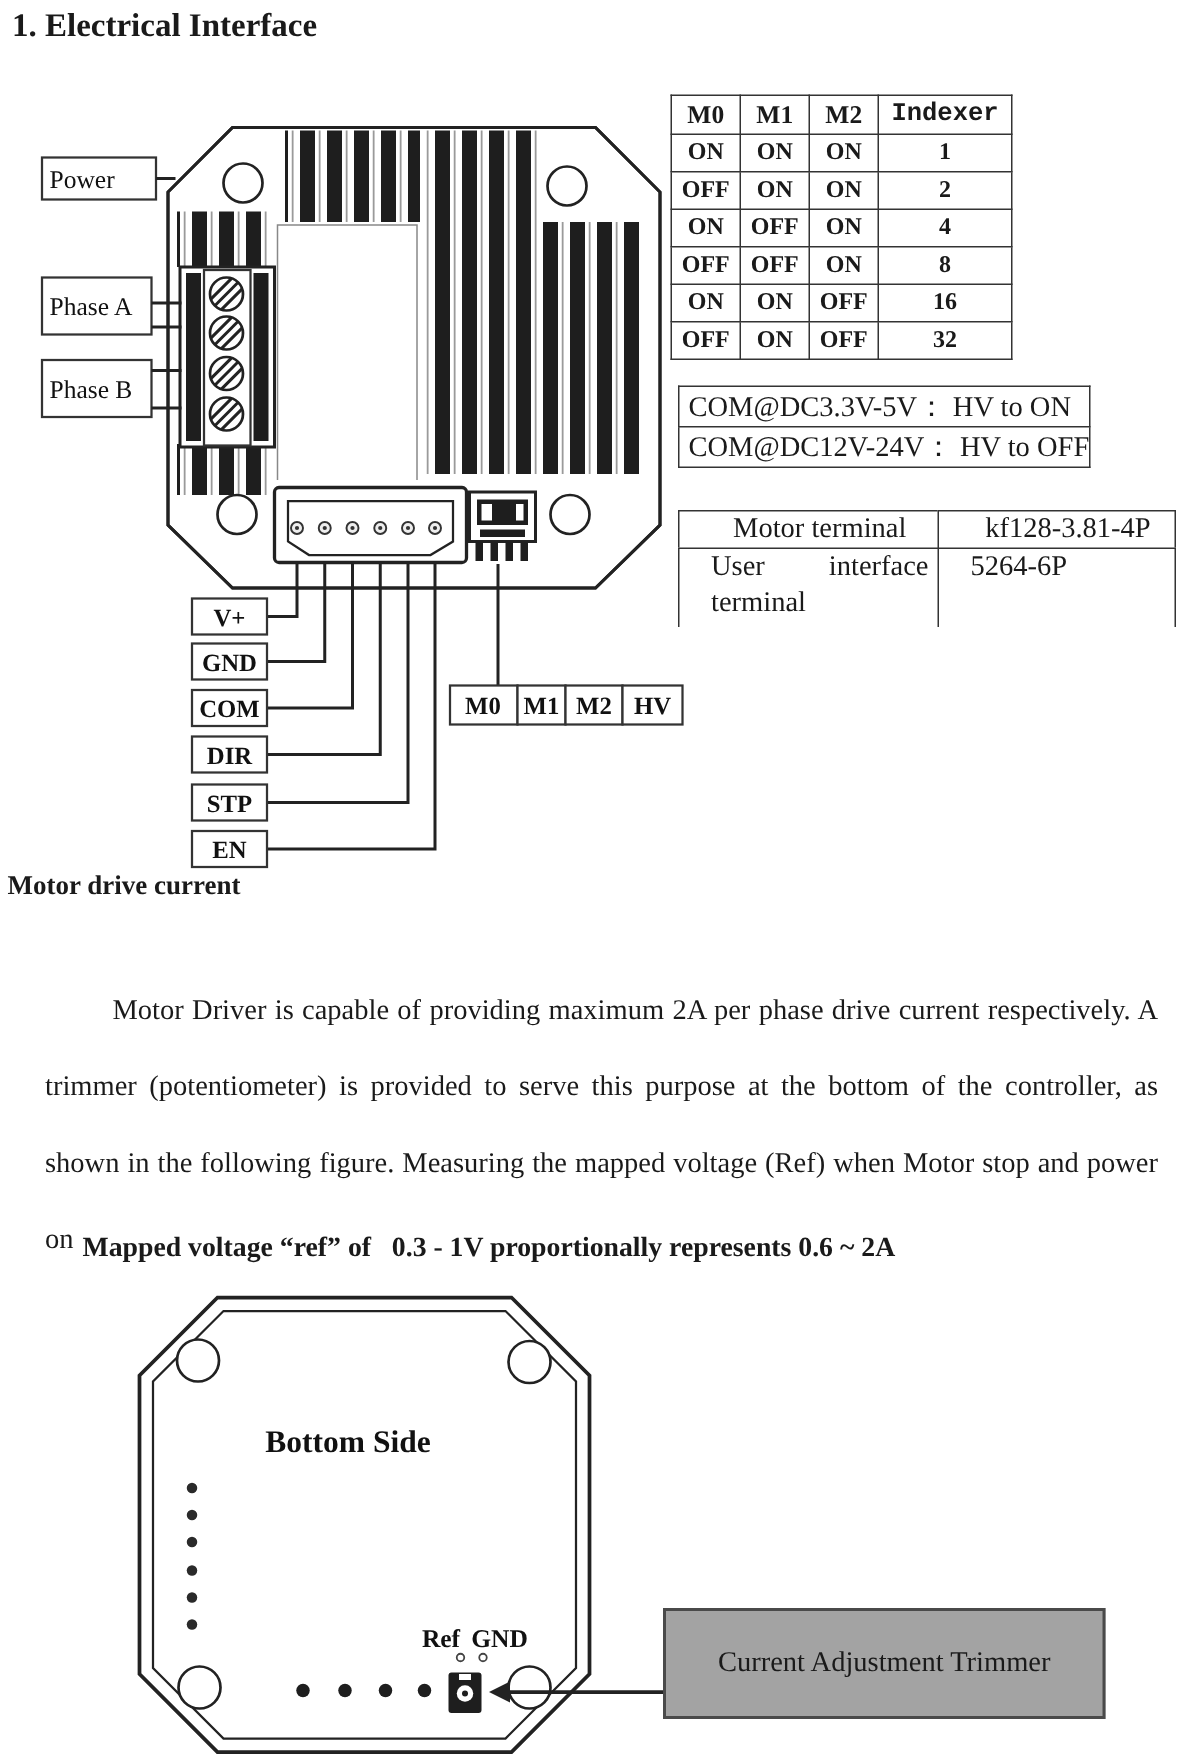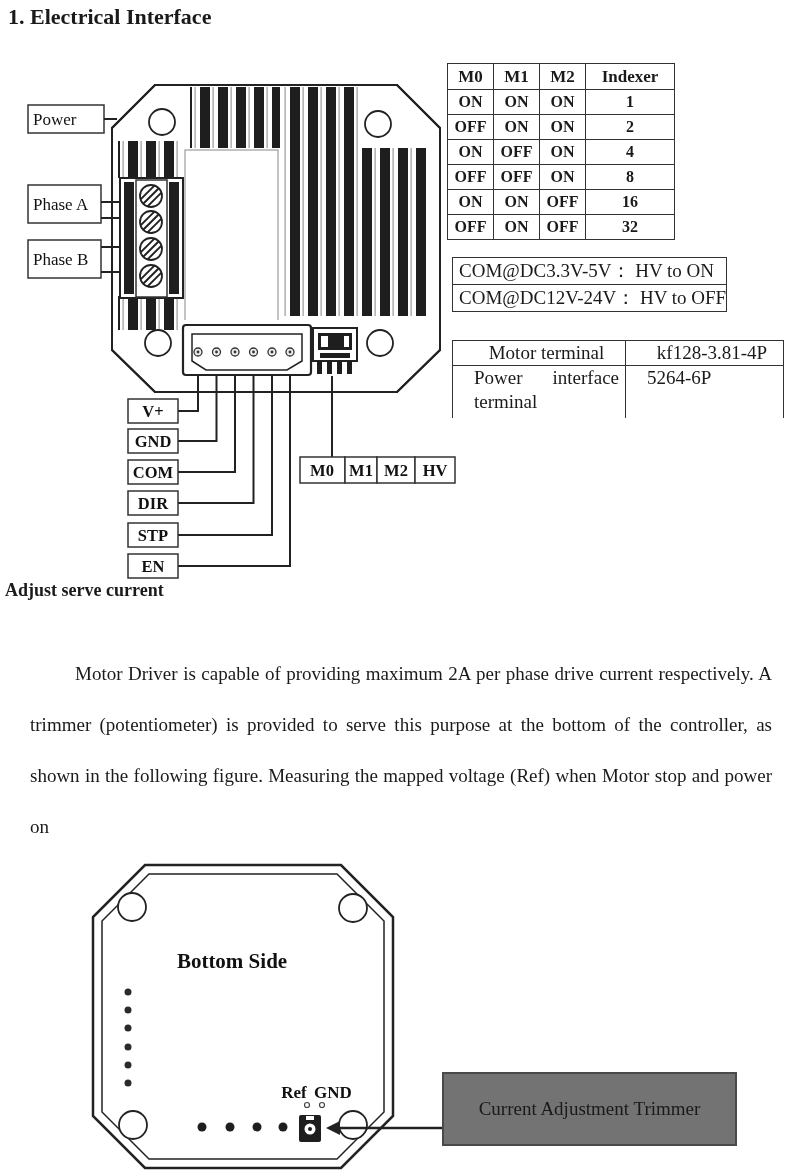--- a/index.html
+++ b/index.html
@@ -10,21 +10,21 @@
   .sub-heading{left:5px;top:580px;font-size:18px;font-weight:bold;white-space:nowrap;}
   .body-par{left:30px;top:648px;width:742px;font-size:19px;line-height:51px;
             text-align:justify;text-indent:45px;}
   .mapped-line{left:55px;top:822px;font-size:18.5px;font-weight:bold;white-space:pre-wrap;}
 
   
   table.idx{border-collapse:collapse;table-layout:fixed;}
   table.idx th,table.idx td{border:1.5px solid #333;text-align:center;padding:0;
         font-family:"Liberation Serif", serif;}
   table.idx th{width:45px;height:25px;font-size:17px;font-weight:bold;}
-  table.idx th.wide{width:88px;}
+  table.idx th.wide{width:88px;font-family:Liberation Mono, monospace;}
   table.idx td{height:24px;font-size:16px;font-weight:bold;margin-left:32px;}
   #indexer-table{left:447px;top:63px;}
 
   
   table.com{border-collapse:collapse;width:272px;}
   table.com td{border:1.5px solid #333;height:26px;font-size:19px;padding:0 0 0 6px;
         font-family:"Liberation Serif", serif;white-space:pre;}
   #com-table{left:452px;top:257px;}
 
   
@@ -32,21 +32,21 @@
         border-top:1.5px solid #333;border-left:1.5px solid #333;border-right:1.5px solid #333;}
   table.term td{font-size:19px;padding:0 6px 0 21px;vertical-align:top;line-height:24px;}
   table.term td.lab{width:145px;border-right:1.5px solid #333;text-align:justify;}
   table.term tr.r1 td{border-bottom:1.5px solid #333;height:24px;text-align:center;}
   table.term tr.r2 td{height:52px;}
   #terminal-table{left:452px;top:340px;}
 
   
   .callout{left:442px;top:1072px;width:295px;height:74px;border:2px solid #4a4a4a;
         display:flex;align-items:center;justify-content:center;font-size:19px;
-        background:#737373;box-sizing:border-box;}
+        background:#a3a3a3;box-sizing:border-box;}
 
   svg text{font-family:"Liberation Serif", serif;fill:#111;}
   svg .lbl{font-size:17px;}
   svg .pin{font-size:16.5px;font-weight:bold;}
   svg .mode{font-size:16.5px;font-weight:bold;}
   svg .big{font-size:21px;font-weight:bold;}
   svg .refgnd{font-size:17px;font-weight:bold;}
 </style>
 </head>
 <body>
@@ -268,28 +268,29 @@
       </tbody>
   </table>
 
   <table class="abs term" id="terminal-table">
     <tbody>
       <tr class="r1">
         <td class="lab">Motor terminal</td>
         <td>kf128-3.81-4P</td>
       </tr>
       <tr class="r2">
-        <td class="lab">Power interface terminal</td>
+        <td class="lab">User interface terminal</td>
         <td>5264-6P</td>
       </tr>
     </tbody>
   </table>
 
-  <div class="abs sub-heading">Adjust serve current</div>
+  <div class="abs sub-heading">Motor drive current</div>
   <div class="abs body-par">Motor Driver is capable of providing maximum 2A per phase drive current respectively. A trimmer (potentiometer) is provided to serve this purpose at the bottom of the controller, as shown in the following figure. Measuring the mapped voltage (Ref) when Motor stop and power on</div>
+  <div class="abs mapped-line">Mapped voltage “ref” of   0.3 - 1V proportionally represents 0.6 ~ 2A</div>
 
   <svg class="abs" style="left:60px;top:855px;" width="700" height="318" viewBox="60 855 700 318">
     <polygon points="145,865 341,865 393,917 393,1116 341,1168 145,1168 93,1116 93,917" fill="#ffffff" stroke="#222" stroke-width="2.5"></polygon>
     <polygon points="149,874 337,874 384,921 384,1112 337,1159 149,1159 102,1112 102,921" fill="none" stroke="#222" stroke-width="1.5"></polygon>
 
     <g fill="#fff" stroke="#222" stroke-width="1.8">
       <circle cx="132" cy="907" r="14"></circle>
       <circle cx="353" cy="908" r="14"></circle>
       <circle cx="133" cy="1125" r="14"></circle>
       <circle cx="353" cy="1125" r="14"></circle>

